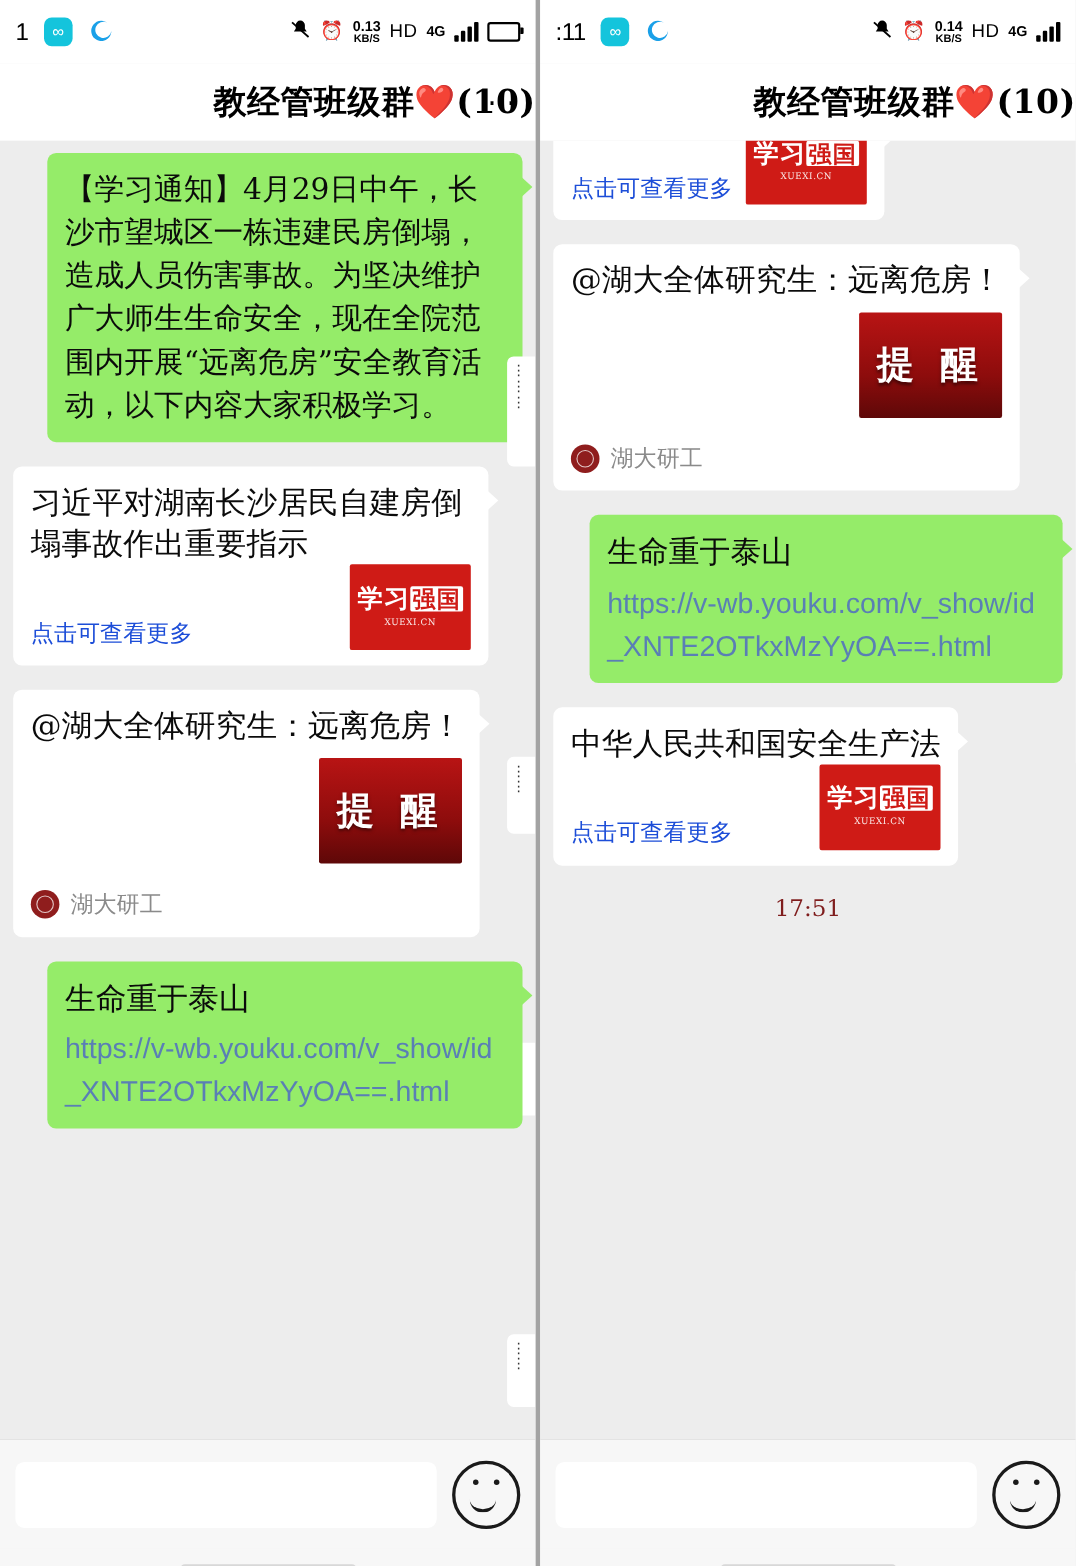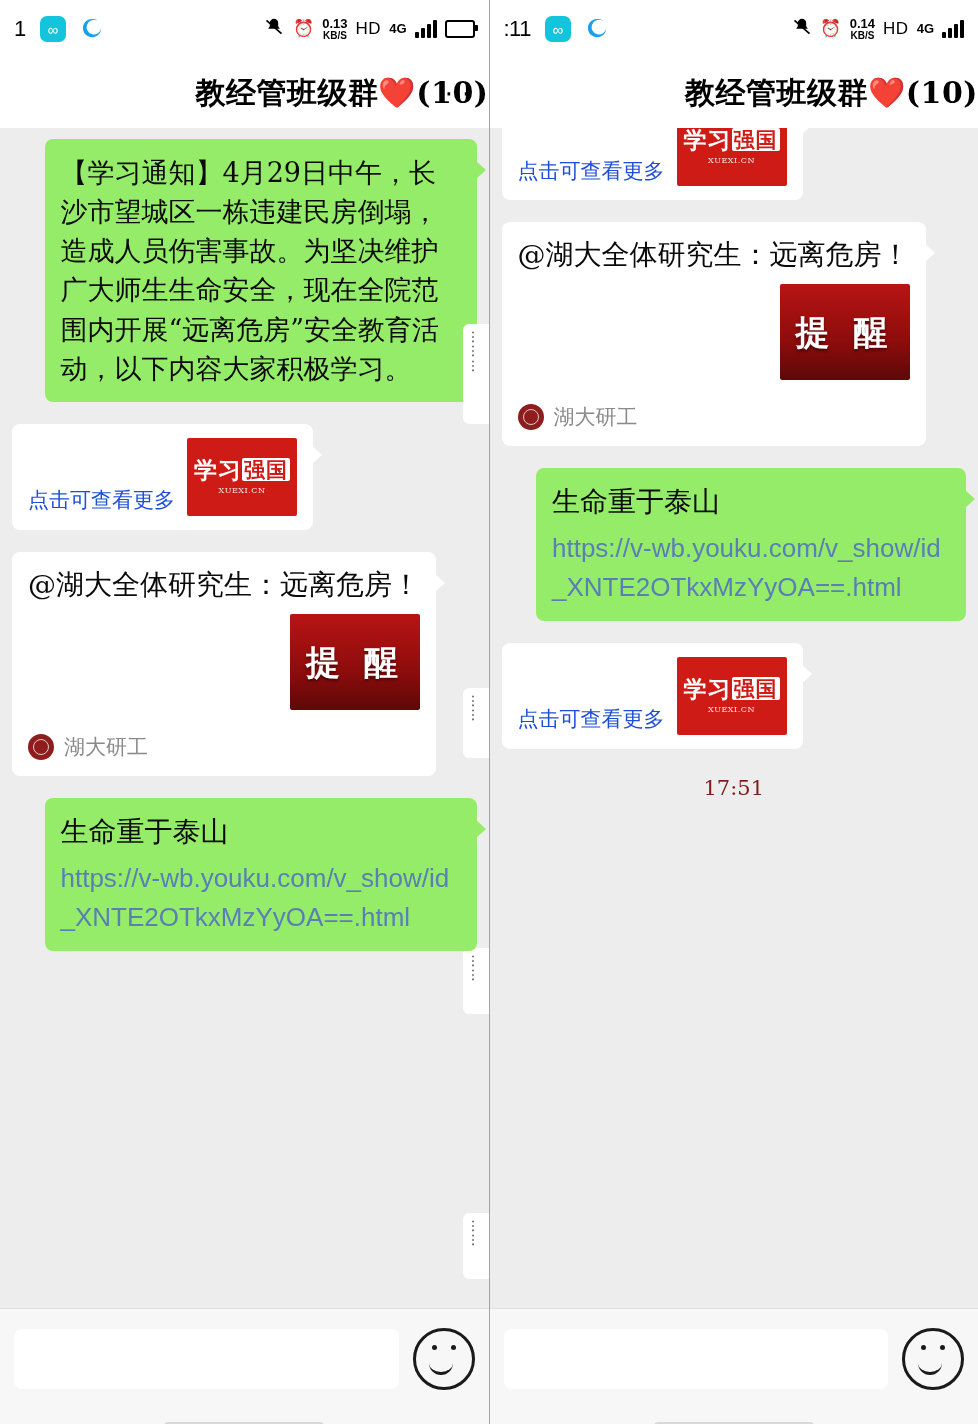--- a/index.html
+++ b/index.html
@@ -18,21 +18,21 @@
     width: 978px;
     height: 1424px;
   }
   .phone {
     position: relative;
     height: 1424px;
     background: #ededed;
     overflow: hidden;
   }
   .phone.left { width: 489px; }
-  .phone.right { width: 489px; border-left: 1px solid #a3a3a3; }
+  .phone.right { width: 489px; border-left: 4px solid #a3a3a3; }
 
   
   .statusbar {
     height: 58px;
     background: #ffffff;
     display: flex;
     align-items: center;
     justify-content: space-between;
     padding: 0 14px;
     box-sizing: border-box;
@@ -452,20 +452,21 @@
       <div class="row out">
         <div class="bubble green" style="max-width:432px">【学习通知】4月29日中午，长沙市望城区一栋违建民房倒塌，造成人员伤害事故。为坚决维护广大师生生命安全，现在全院范围内开展“远离危房”安全教育活动，以下内容大家积极学习。</div>
       </div>
       <div class="edge-strip" style="top:196px;height:100px;">
         <div class="dots">⋮<br>⋮<br>⋮</div>
       </div>
 
       <div class="row in">
         <div class="bubble white" style="max-width:432px">
           <div class="card">
+            <div class="card-title">习近平对湖南长沙居民自建房倒塌事故作出重要指示</div>
             <div class="card-body">
               <div class="card-sub">点击可查看更多</div>
               <div class="thumb">
                 <div class="t-main">
                     <span>学习</span>
                     <span class="boxed">强国</span>
                   </div>
                 <div class="t-sub">XUEXI.CN</div>
               </div>
             </div>
@@ -602,20 +603,21 @@
       <div class="row out">
         <div class="bubble green" style="max-width:430px">
           <div class="link-title">生命重于泰山</div>
           <span class="link">https://v-wb.youku.com/v_show/id_XNTE2OTkxMzYyOA==.html</span>
         </div>
       </div>
 
       <div class="row in">
         <div class="bubble white" style="max-width:440px">
           <div class="card">
+            <div class="card-title">中华人民共和国安全生产法</div>
             <div class="card-body">
               <div class="card-sub">点击可查看更多</div>
               <div class="thumb">
                 <div class="t-main">
                     <span>学习</span>
                     <span class="boxed">强国</span>
                   </div>
                 <div class="t-sub">XUEXI.CN</div>
               </div>
             </div>

